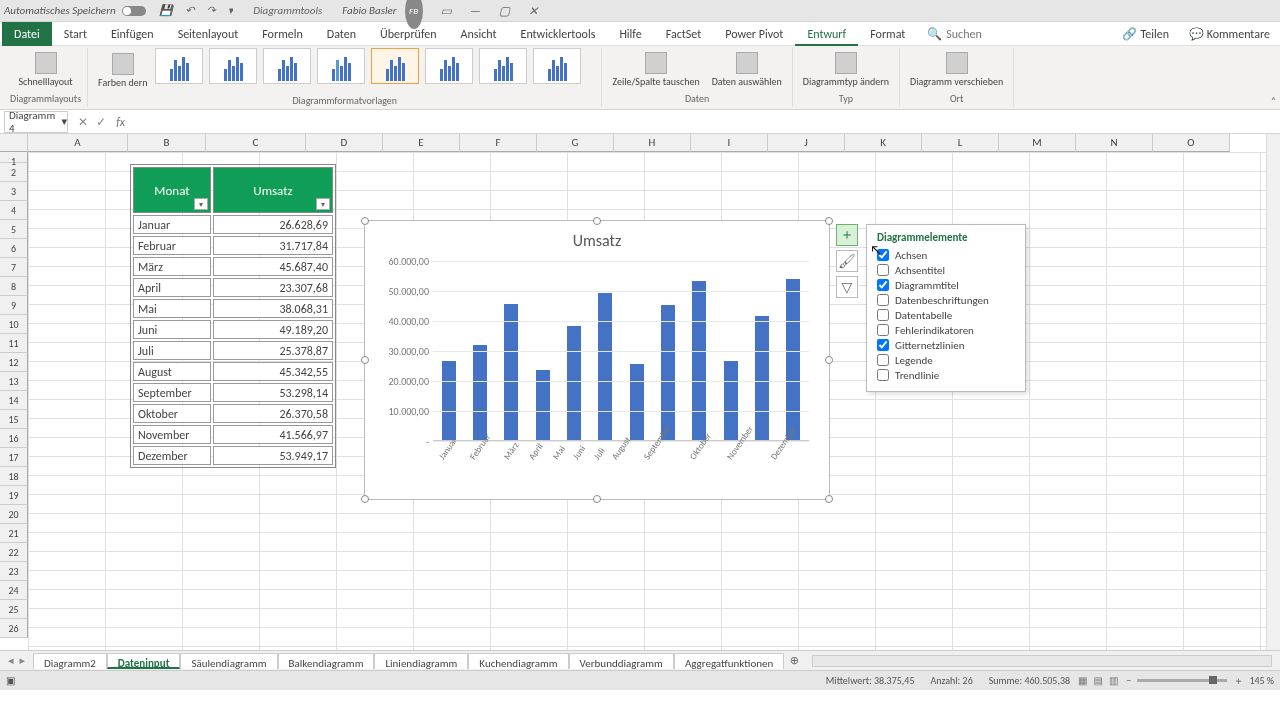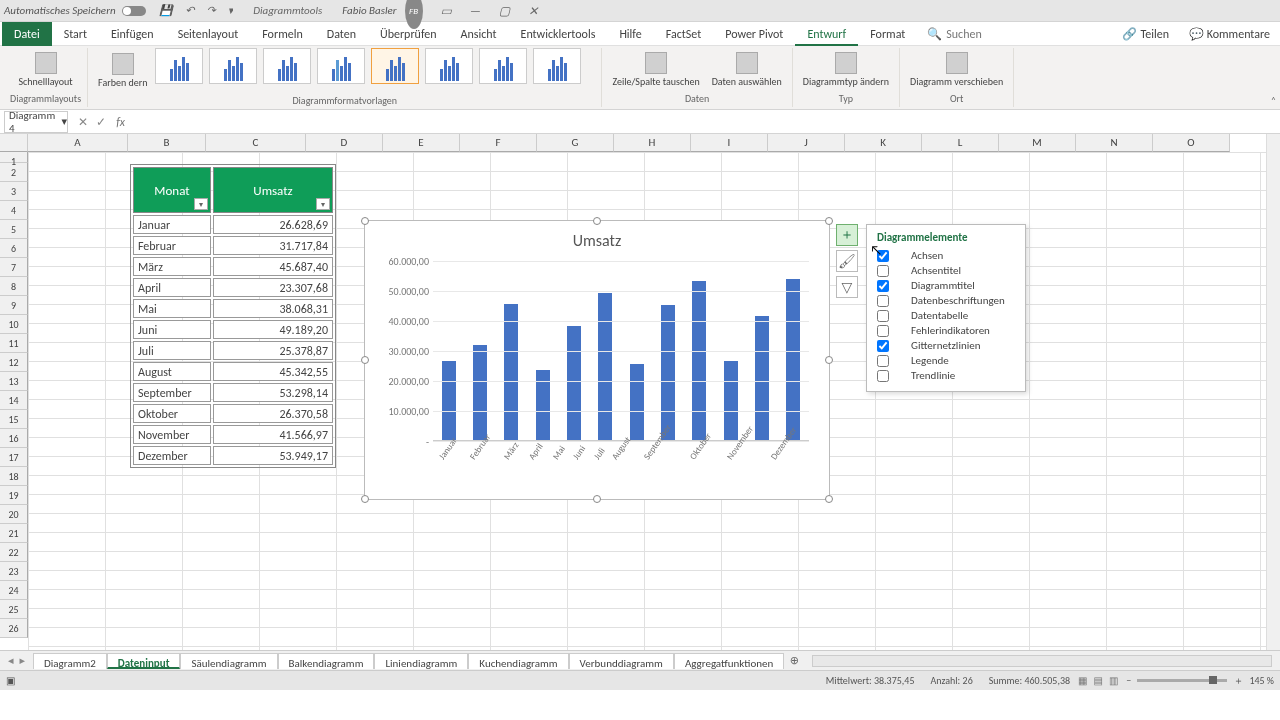--- a/index.html
+++ b/index.html
@@ -74,21 +74,21 @@
 .bar { width: 14px; background: #4472C4; }
 .xlabels { position: absolute; left: 68px; right: 20px; bottom: 8px; height: 46px; display: flex; justify-content: space-around; }
 .xlab { font-size: 9px; color: #777; transform: rotate(-55deg); transform-origin: top left; white-space: nowrap; position: relative; top: 10px; }
 
 
 .chart-tools { position: absolute; left: 808px; top: 72px; width: 24px; }
 .ctbtn { width: 22px; height: 22px; border: 1px solid #bbb; background: #fff; margin-bottom: 4px; display: flex; align-items: center; justify-content: center; font-size: 14px; color: #666; cursor: pointer; }
 .ctbtn.active { background: #d7f0d7; color: #217346; border-color: #6fb06f; }
 .flyout { position: absolute; left: 838px; top: 72px; width: 160px; background: #fff; border: 1px solid #bbb; box-shadow: 2px 2px 5px rgba(0,0,0,0.15); padding: 6px 10px 8px; font-size: 11px; }
 .flyout .fo-title { color: #217346; font-weight: bold; font-size: 11px; margin-bottom: 4px; }
-.flyout label { display: flex; align-items: flex-end; gap: 22px; padding: 1px 0; cursor: pointer; }
+.flyout label { display: flex; align-items: flex-start; gap: 6px; padding: 1px 0; cursor: pointer; }
 .flyout input { width: 12px; height: 12px; }
 .cursor { position: absolute; left: 842px; top: 90px; font-size: 14px; color: #000; pointer-events: none; }
 
 .vscroll { position: absolute; right: 0; top: 0; width: 14px; bottom: 0; background: #f0f0f0; border-left: 1px solid #ddd; }
 
 
 .sheetbar { height: 20px; background: #f0f0f0; border-top: 1px solid #ccc; display: flex; align-items: center; font-size: 11px; }
 .sheetnav { display: flex; gap: 6px; padding: 0 8px; color: #888; }
 .sheettab { padding: 0 10px; height: 16px; line-height: 20px; background: #fff; border: 1px solid #ccc; border-bottom: none; color: #444; cursor: pointer; }
 .sheettab.active { background: #fff; border-bottom: 2px solid #217346; color: #217346; font-weight: 600; }

